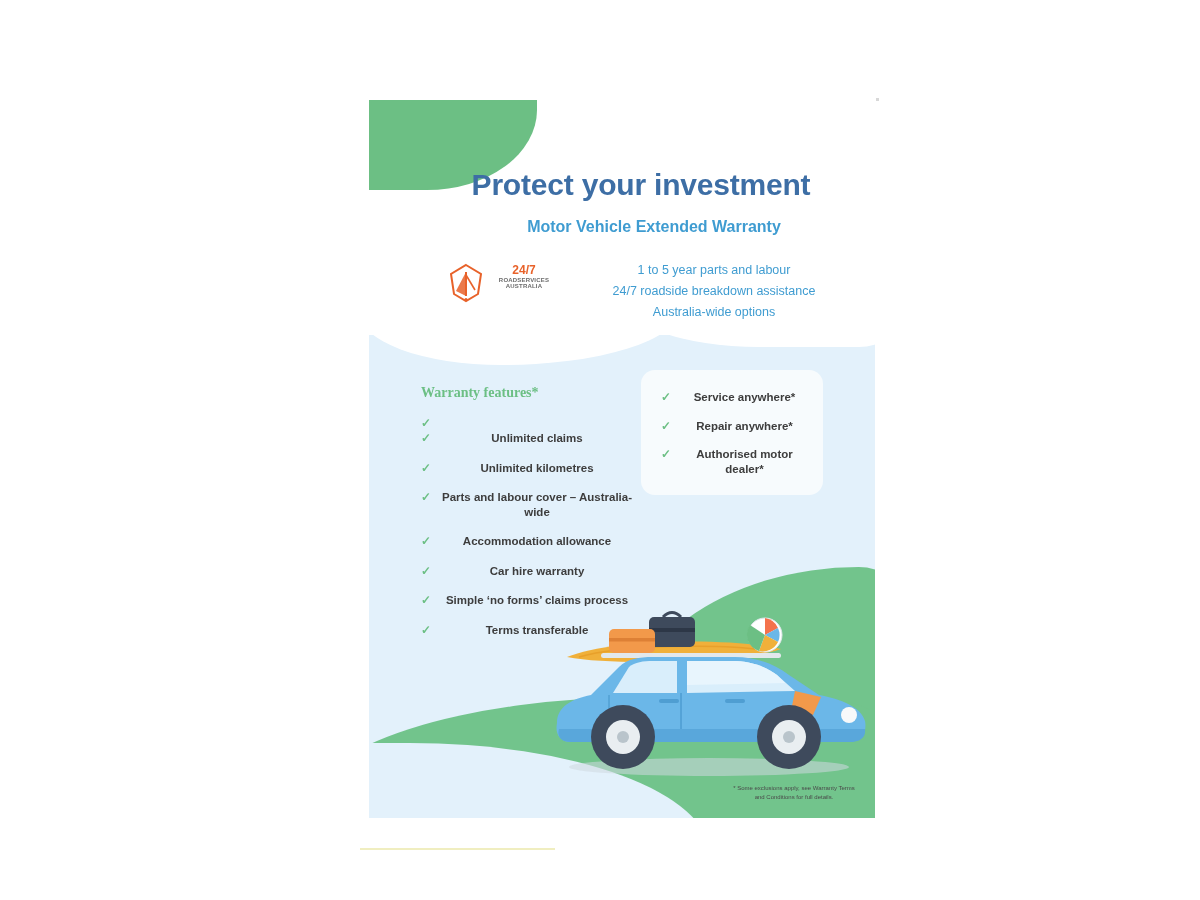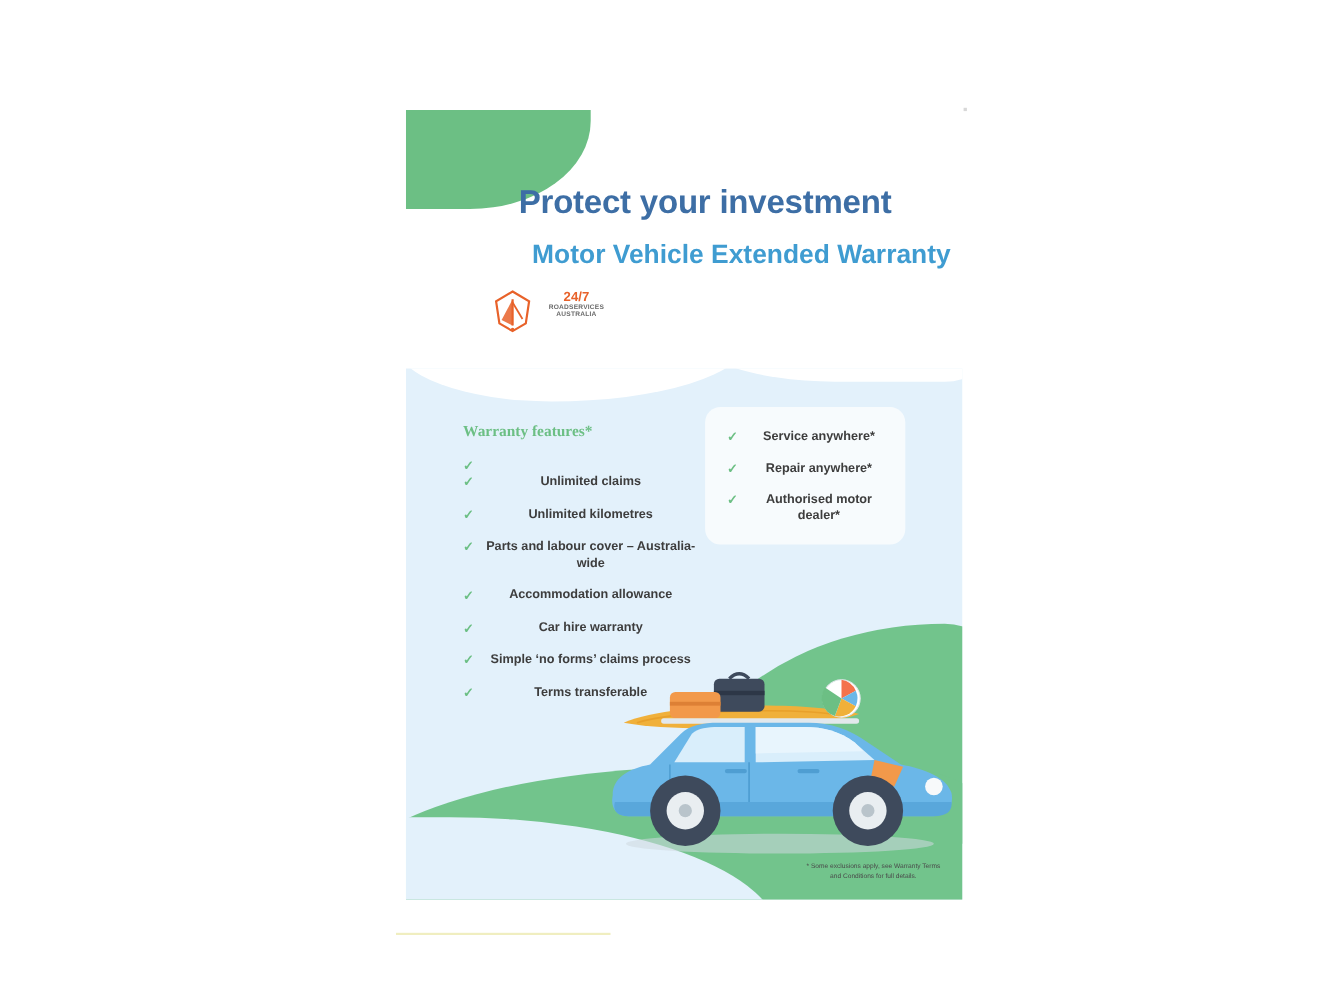--- a/index.html
+++ b/index.html
@@ -113,24 +113,23 @@
     font-size: 30px;
     font-weight: bold;
     color: #3d6ea5;
     letter-spacing: -0.2px;
   }
   .subtitle {
     position: absolute;
     left: 70px;
     top: 118px;
     width: 430px;
-    font-size: 24px;
+    font-size: 16px;
     font-weight: bold;
     color: #3f9cd1;
-    margin-left: 20px;
   }
 
   
   .logo-wrap {
     position: absolute;
     left: 78px;
     top: 163px;
     width: 110px;
     height: 42px;
   }
@@ -312,20 +311,25 @@
           <circle cx="19" cy="36.5" r="1.6" fill="#e8622a"></circle>
         </svg>
       </div>
       <div class="logo-text">
         <span class="logo-247">24/7</span>
         <span class="logo-sub1">ROADSERVICES</span>
         <span class="logo-sub2">AUSTRALIA</span>
       </div>
     </div>
 
+    <div class="top-points">
+      <div class="top-point">1 to 5 year parts and labour</div>
+      <div class="top-point">24/7 roadside breakdown assistance</div>
+      <div class="top-point">Australia-wide options</div>
+    </div>
 
     <div class="features-title">Warranty features*</div>
 
     <div class="features-list">
       <div class="feature">
         <span class="tick">✓</span>
       </div>
       <div class="feature">
         <span class="tick">✓</span>
         <span>Unlimited claims</span>

